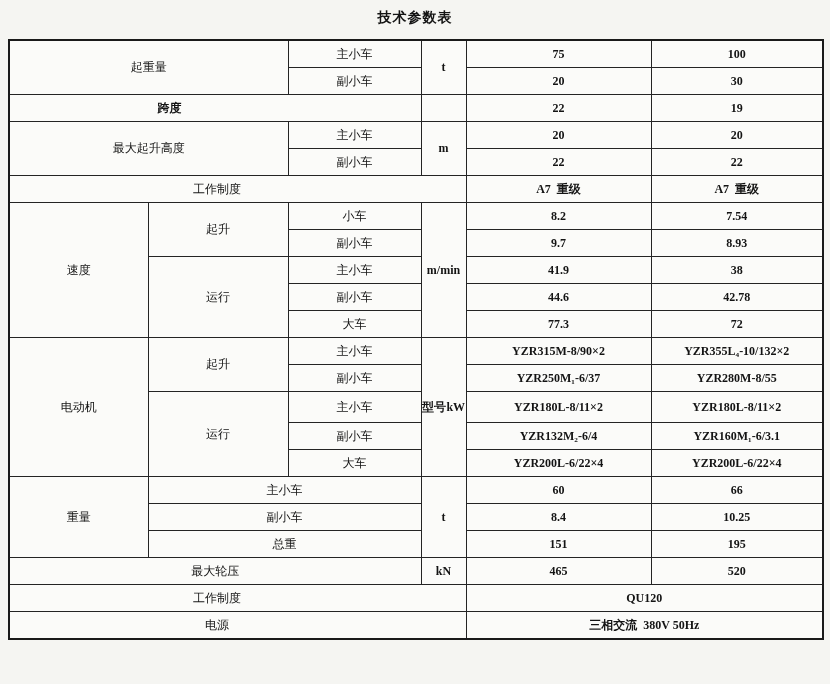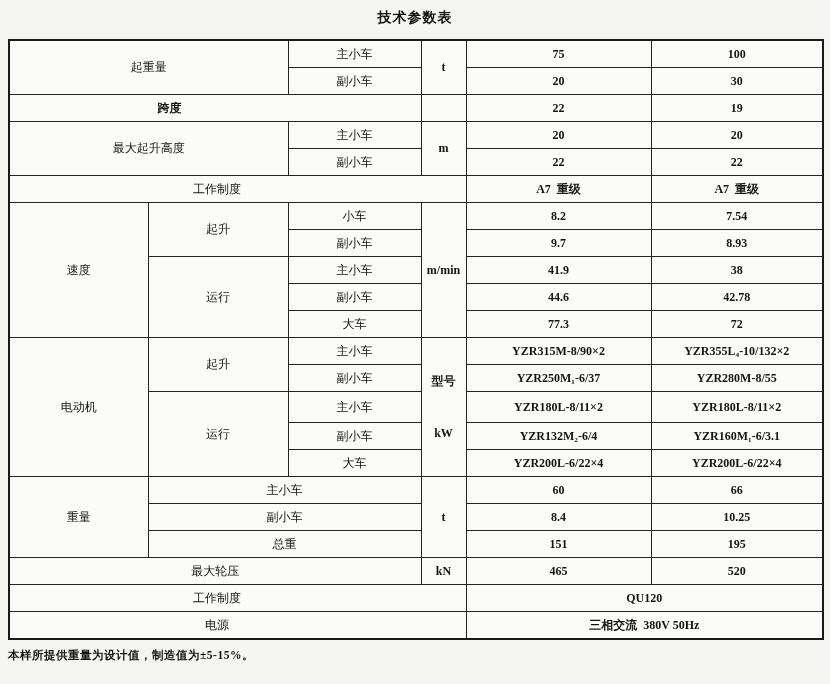--- a/index.html
+++ b/index.html
@@ -36,21 +36,21 @@
     overflow:hidden;
     font-size:12px;
   }
   .lbl{font-weight:normal;font-size:12px;}
   .unit{font-weight:bold;font-size:12px;}
   .val{font-weight:bold;font-size:12.5px;white-space:pre;}
   
   .inner-narrow{display:block;width:279px;text-align:center;font-weight:bold;font-size:12px;margin-left:20px;}
   .inner-wide{display:block;width:414px;text-align:center;font-weight:normal;font-size:12px;}
   .unit-stack{
-    display:flex;flex-direction:column;justify-content:space-evenly;
+    display:flex;justify-content:space-evenly;
     height:138px;align-items:center;font-weight:bold;font-size:12px;
   }
   .footnote{
     margin:8px 0 0 8px;
     font-size:11.5px;
     font-weight:bold;
     letter-spacing:0.5px;
   }
 </style>
 </head>
@@ -213,15 +213,14 @@
 
       <tr>
         <td colspan="4">
             <span class="inner-wide">电源</span>
           </td>
         <td class="val" colspan="2">三相交流  380V 50Hz</td>
       </tr>
     </tbody>
   </table>
 
-  <div class="footnote">本样所提供重量为设计值，制造值为±5-15%。</div>
 
 </div>
 
 </body></html>

